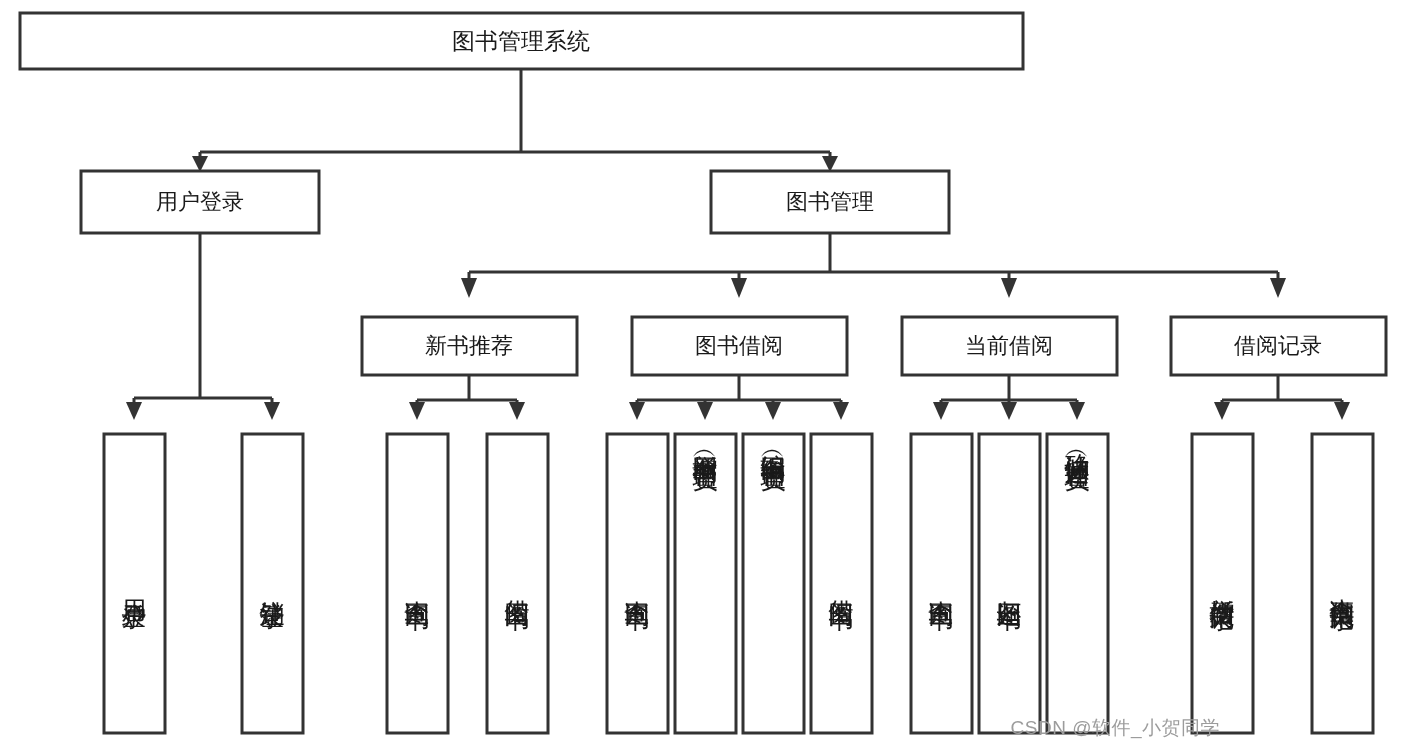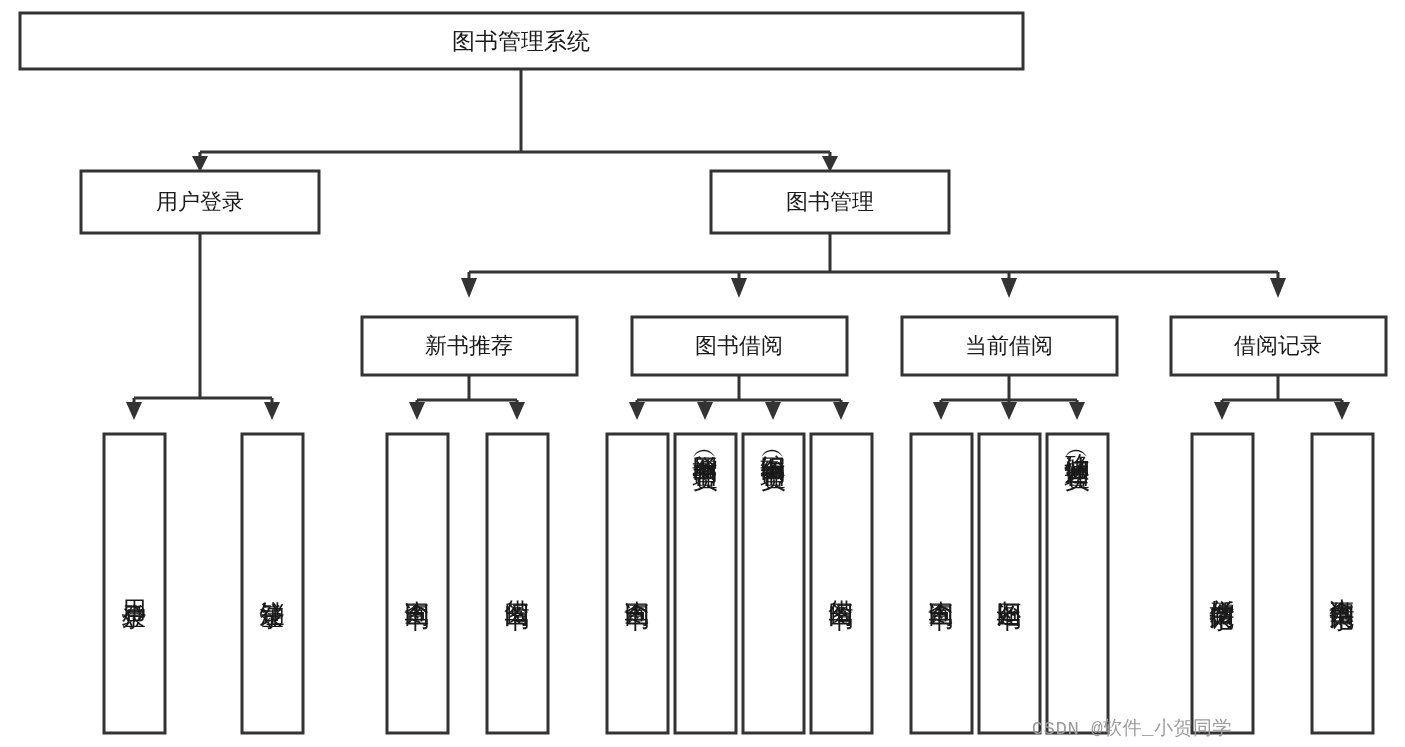--- a/index.html
+++ b/index.html
@@ -11,21 +11,20 @@
     width: 1405px;
     height: 747px;
     font-family: "Liberation Sans", "DejaVu Sans", sans-serif;
     overflow: hidden;
     position: relative;
   }
   #diagram-root {
     position: relative;
     width: 1230px;
     height: 747px;
-    padding-left: 12px;
   }
   svg#flow {
     position: absolute;
     top: 0;
     left: 0;
     width: 1405px;
     height: 747px;
     display: block;
   }
   .node-rect {
@@ -67,21 +66,21 @@
     line-height: 1.12;
     letter-spacing: 2px;
     color: #1a1a1a;
     white-space: nowrap;
     text-align: center;
   }
   #watermark {
     position: absolute;
     right: 10px;
     bottom: 6px;
-    font-family: Liberation Mono, monospace;
+    font-family: Liberation Sans, sans-serif;
     font-size: 19px;
     color: #9c9c9c;
     letter-spacing: 0.5px;
     white-space: nowrap;
     margin-top: 13px;
   }
 </style>
 </head>
 <body>
 

